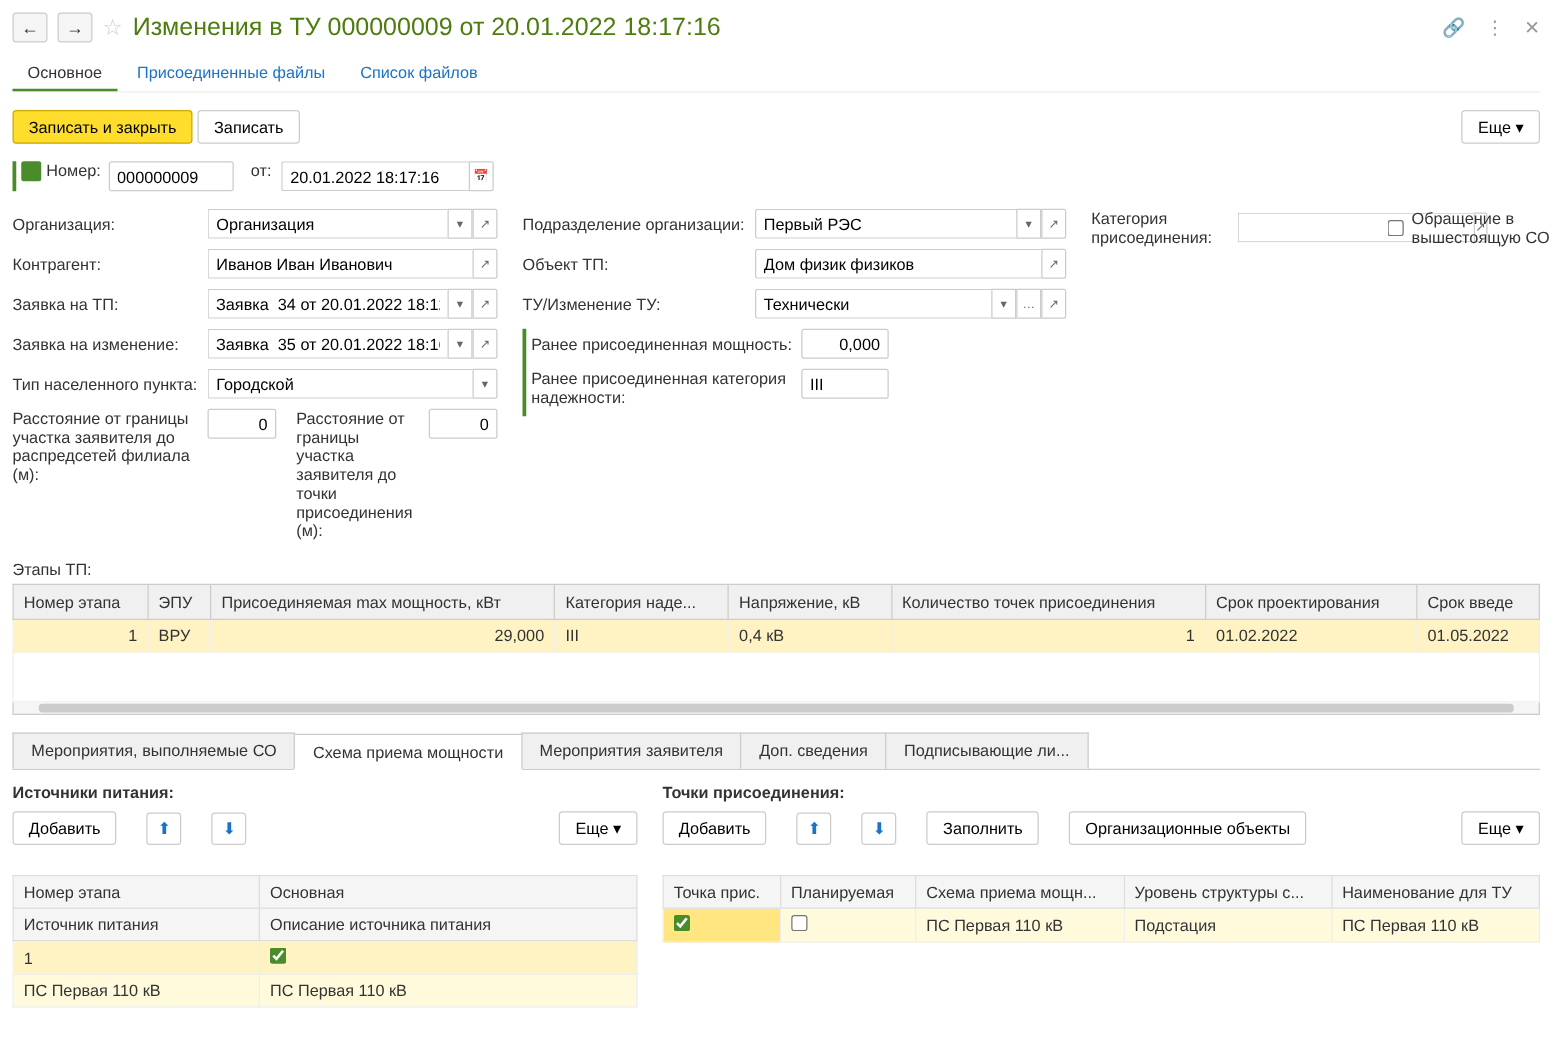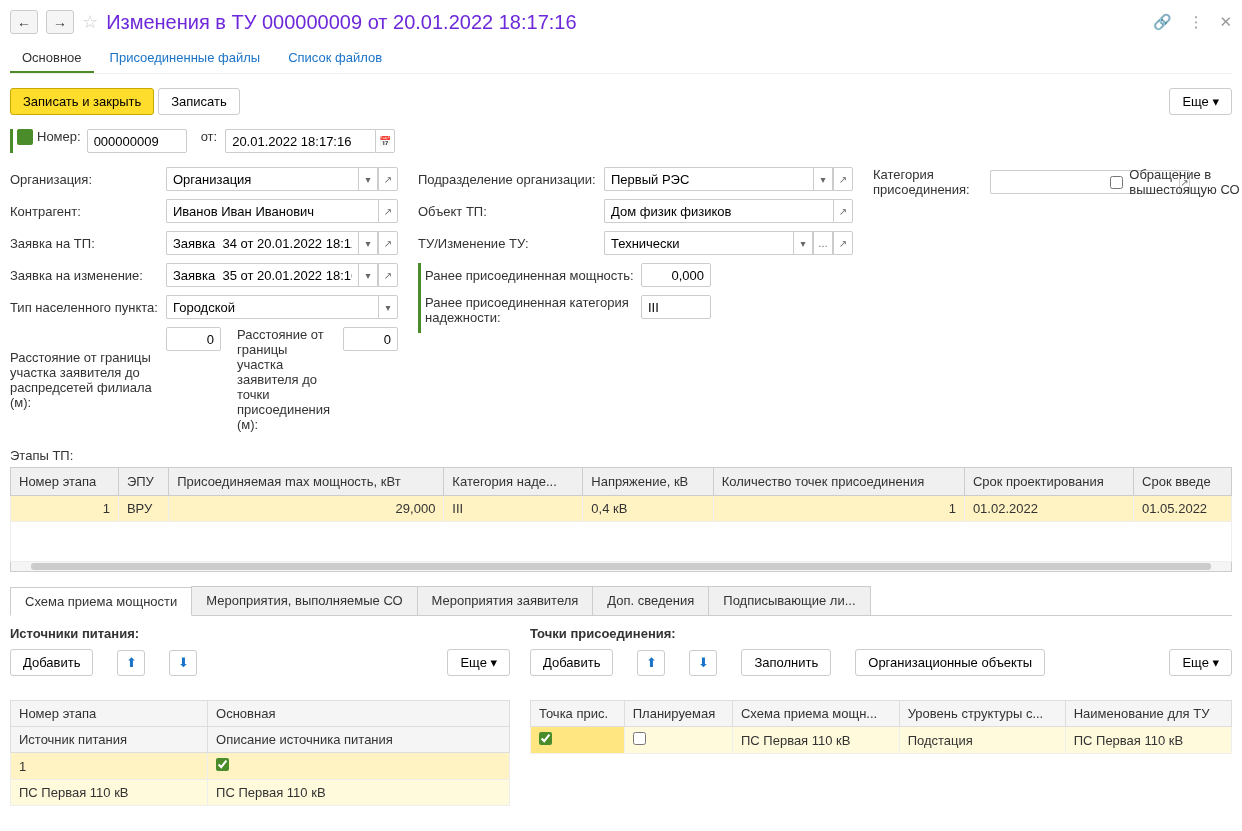--- a/index.html
+++ b/index.html
@@ -1,21 +1,21 @@
 <!DOCTYPE html>
 <html><head>
 <meta charset="utf-8">
 <style>
 * { box-sizing: border-box; margin: 0; padding: 0; }
 body { font-family: Arial, sans-serif; font-size: 13px; color: #333; background: #fff; padding: 10px; }
 
 .titlebar { display: flex; align-items: center; gap: 8px; margin-bottom: 10px; }
 .nav-btn { width: 28px; height: 24px; border: 1px solid #ccc; background: #f5f5f5; border-radius: 3px; display: flex; align-items: center; justify-content: center; cursor: pointer; font-size: 14px; }
 .star-icon { color: #ccc; font-size: 18px; cursor: pointer; }
-.page-title { font-size: 20px; font-weight: normal; color: #6d28d9; flex: 1; }
+.page-title { font-size: 20px; font-weight: normal; color: #4d7c0f; flex: 1; }
 .action-icon { color: #999; cursor: pointer; margin-left: 8px; font-size: 15px; }
 
 .tabs { display: flex; gap: 4px; border-bottom: 1px solid #eee; margin-bottom: 14px; }
 .tab { padding: 6px 12px; cursor: pointer; color: #1a73c7; }
 .tab.active { border-bottom: 2px solid #4a8c2a; color: #333; font-weight: 500; }
 
 .toolbar { display: flex; gap: 4px; align-items: center; margin-bottom: 14px; }
 .btn { padding: 5px 12px; border: 1px solid #ccc; background: #fff; border-radius: 3px; cursor: pointer; font-size: 13px; }
 .btn-primary { background: #ffdd2d; border-color: #c9a800; font-weight: 500; }
 .btn-more { margin-left: auto; }
@@ -131,21 +131,21 @@
       </div>
     </div>
     <div class="form-row">
       <label style="width:150px;">Тип населенного пункта:</label>
       <div class="input-group" style="flex:1;">
         <input class="form-input" style="flex: 1 1 0%;" value="Городской">
         <div class="input-btn">▾</div>
       </div>
     </div>
     <div class="form-row" style="align-items:flex-start;">
-      <label style="width:150px;margin-top:23px;">Расстояние от границы участка заявителя до распредсетей филиала (м):</label>
+      <label style="width:150px;">Расстояние от границы участка заявителя до распредсетей филиала (м):</label>
       <input class="form-input num" style="width: 55px; text-align: right;" value="0">
       <label style="width:100px; margin-left:10px;">Расстояние от границы участка заявителя до точки присоединения (м):</label>
       <input class="form-input num" style="width: 55px; text-align: right;" value="0">
     </div>
   </div>
 
   <div style="flex:0 0 320px;">
     <div class="form-row">
       <label style="width:180px;">Подразделение организации:</label>
       <div class="input-group" style="flex:1;">
@@ -226,22 +226,22 @@
     <tr>
         <td colspan="8" style="height:40px;"></td>
       </tr>
   </tbody>
 </table>
 <div class="scroll-strip">
     <div class="scroll-thumb"></div>
   </div>
 
 <div class="sub-tabs">
+  <div class="sub-tab">Мероприятия, выполняемые СО</div>
   <div class="sub-tab active">Схема приема мощности</div>
-  <div class="sub-tab">Мероприятия, выполняемые СО</div>
   <div class="sub-tab">Мероприятия заявителя</div>
   <div class="sub-tab">Доп. сведения</div>
   <div class="sub-tab">Подписывающие ли...</div>
 </div>
 
 <div class="two-col">
   <div class="col" style="flex:0 0 500px;">
     <div class="col-header">Источники питания:</div>
     <div class="col-toolbar">
       <button class="btn">Добавить</button>

